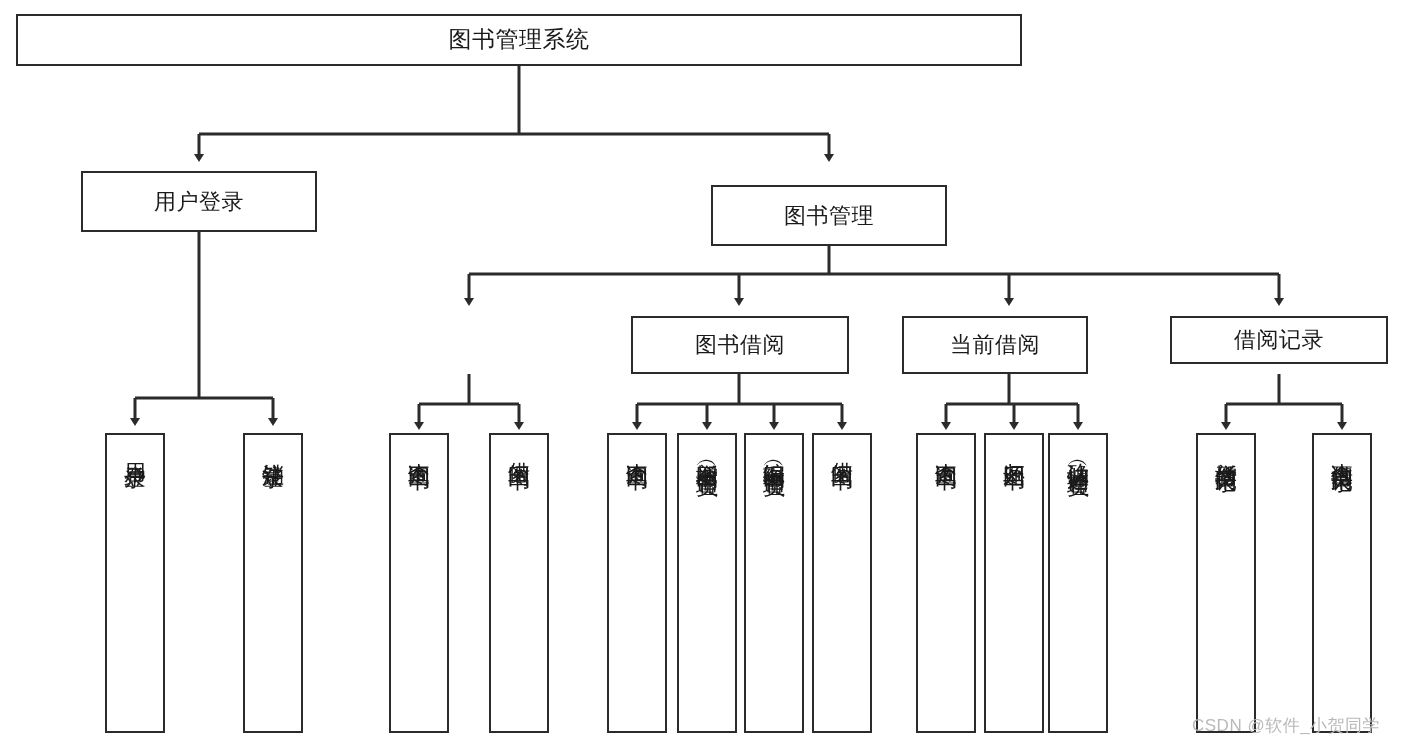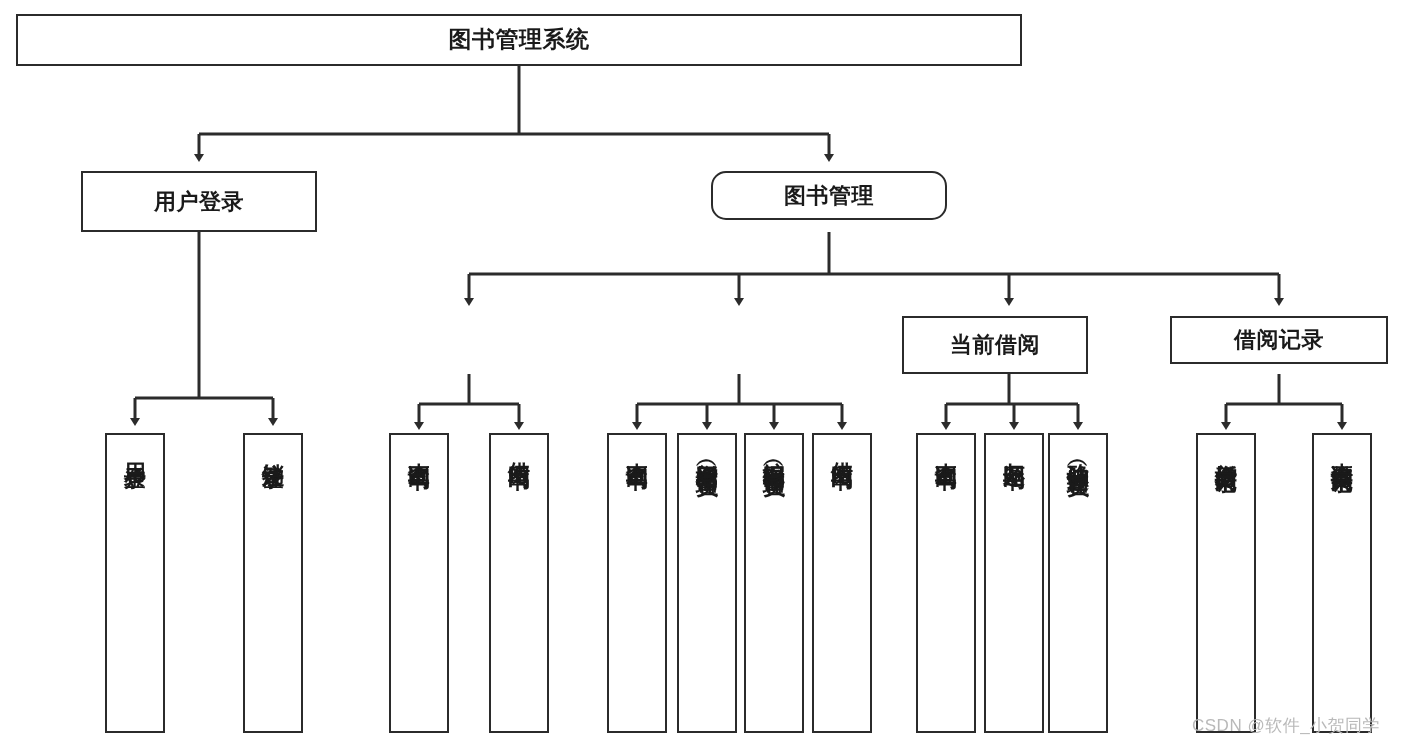--- a/index.html
+++ b/index.html
@@ -32,21 +32,20 @@
     justify-content:center;
     z-index:2;
   }
   .node .label{
     display:block;
     text-align:left;
     color:#1a1a1a;
     line-height:1.18;
     letter-spacing:0.5px;
     white-space:nowrap;
-    font-weight:bold;
   }
   
   .node.horiz .label{
     font-size:22px;
     writing-mode:horizontal-tb;
   }
   .node.root .label{ font-size:23px; }
   
   .node.vert{
     align-items:flex-start;
@@ -125,25 +124,28 @@
   </svg>
 
   <div class="node horiz root" style="left:16px;top:14px;width:1006px;height:52px;">
     <span class="label">图书管理系统</span>
   </div>
 
   <div class="node horiz" style="left:81px;top:171px;width:236px;height:61px;">
     <span class="label">用户登录</span>
   </div>
 
-  <div class="node horiz" style="left:711px;top:171px;width:236px;height:49px;border-radius:15px;">
+  <div class="node horiz" style="left:711px;top:185px;width:236px;height:61px;">
     <span class="label">图书管理</span>
   </div>
 
 
+  <div class="node horiz" style="left:631px;top:316px;width:218px;height:58px;">
+    <span class="label">图书借阅</span>
+  </div>
 
   <div class="node horiz" style="left:902px;top:316px;width:186px;height:58px;">
     <span class="label">当前借阅</span>
   </div>
 
   <div class="node horiz" style="left:1170px;top:316px;width:218px;height:48px;">
     <span class="label">借阅记录</span>
   </div>
 
   <div class="node vert" style="left:105px;top:433px;width:60px;height:300px;">

